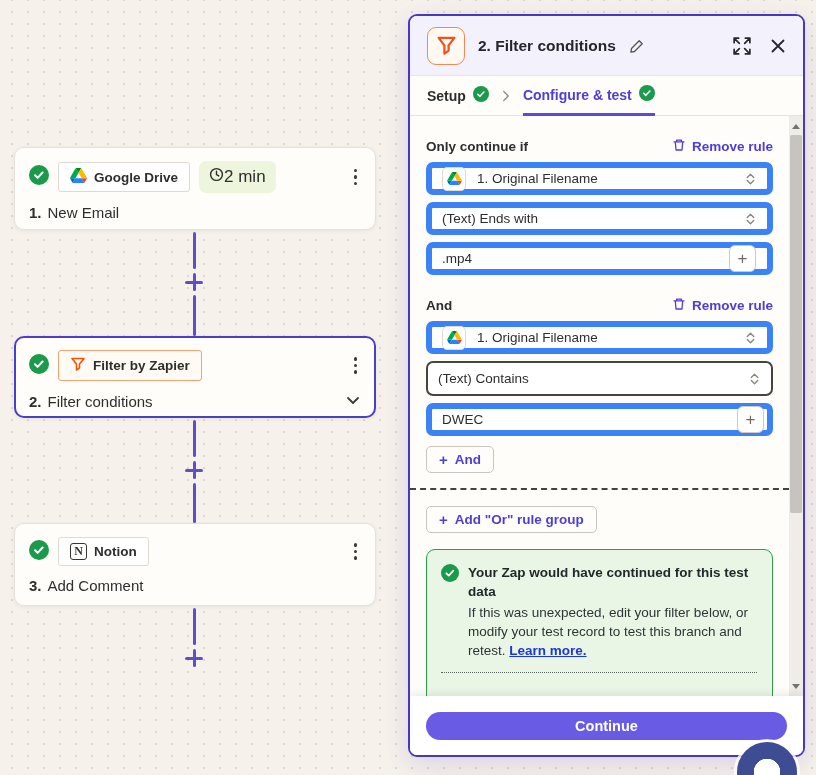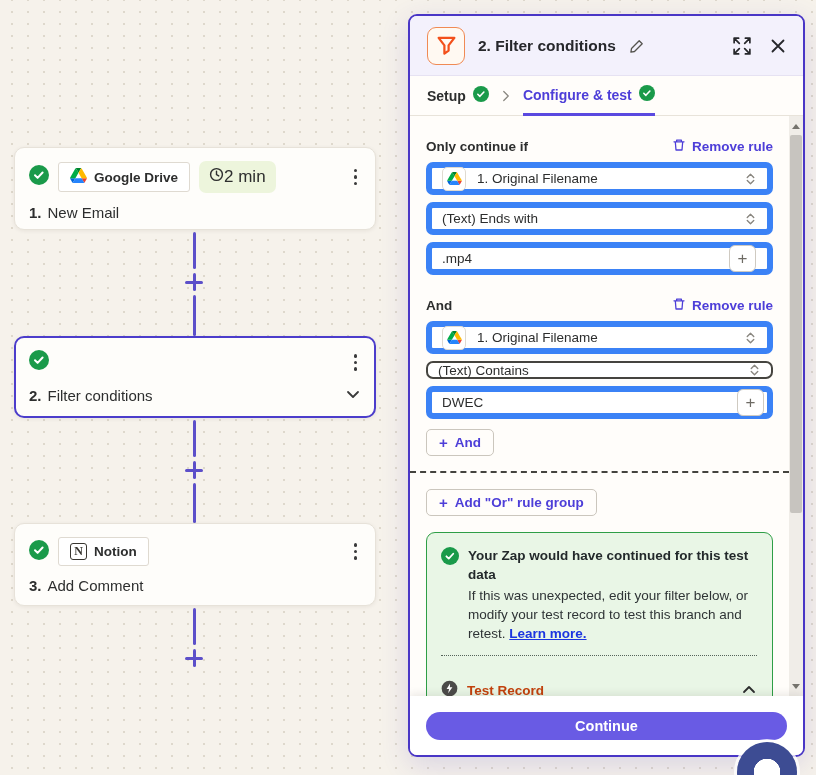--- a/index.html
+++ b/index.html
@@ -78,21 +78,21 @@
   .rule-head{
     display:flex; justify-content:space-between; align-items:center;
     font-size:13.5px; font-weight:700; margin-bottom:7px;
   }
   .remove-link{ display:flex; align-items:center; gap:6px; color:#4D3ED8; font-weight:600; font-size:13.5px; cursor:pointer; }
   .field{
     height:33px; background:#FFFFFF; border:6px solid #3b82f6; border-radius:7px;
     display:flex; align-items:center; padding:0 10px; font-size:13.5px;
     margin-bottom:7px; cursor:pointer;
   }
-  .field.focused{ border:2px solid #45443F; height:18px; }
+  .field.focused{ border:2px solid #45443F; height:35px; }
   .drive-chip{
     width:24px; height:24px; border:1px solid #DFDAD1; border-radius:5px; background:#fff;
     display:flex; align-items:center; justify-content:center; margin-right:11px; flex-shrink:0;
   }
   .field .dd{ margin-left:auto; display:flex; }
   .value-input{
     flex:1; border:none; outline:none; font-size:13.5px; color:#2D2E2E;
     font-family:"Liberation Sans",sans-serif; background:transparent;
   }
   .plus-btn{
@@ -193,20 +193,28 @@
 <div class="cplus" style="top:272px;"></div>
 <div class="cline" style="top:295px; height:41px;"></div>
 
 <div class="step-card selected" style="top:336px; height:82px;">
   <div class="card-top">
     <span>
       <svg width="20" height="20" viewBox="0 0 20 20">
           <circle cx="10" cy="10" r="10" fill="#1A9A4A"></circle>
           <path d="M6 10.3l2.6 2.6 5-5.4" stroke="#fff" stroke-width="2" fill="none" stroke-linecap="round" stroke-linejoin="round"></path>
         </svg>
+    </span>
+    <span class="app-pill filter-pill">
+      <span>
+        <svg width="16" height="16" viewBox="0 0 16 16">
+            <path d="M2 2.5h12L9.5 8v3.8l-3 2.2V8z" stroke="#FF4F00" stroke-width="1.6" fill="none" stroke-linejoin="round"></path>
+          </svg>
+      </span>
+      <span>Filter by Zapier</span>
     </span>
     <span class="kebab">
         <i></i>
         <i></i>
         <i></i>
       </span>
   </div>
   <div class="card-title">
     <span class="num">2.</span>
     <span>Filter conditions</span>

